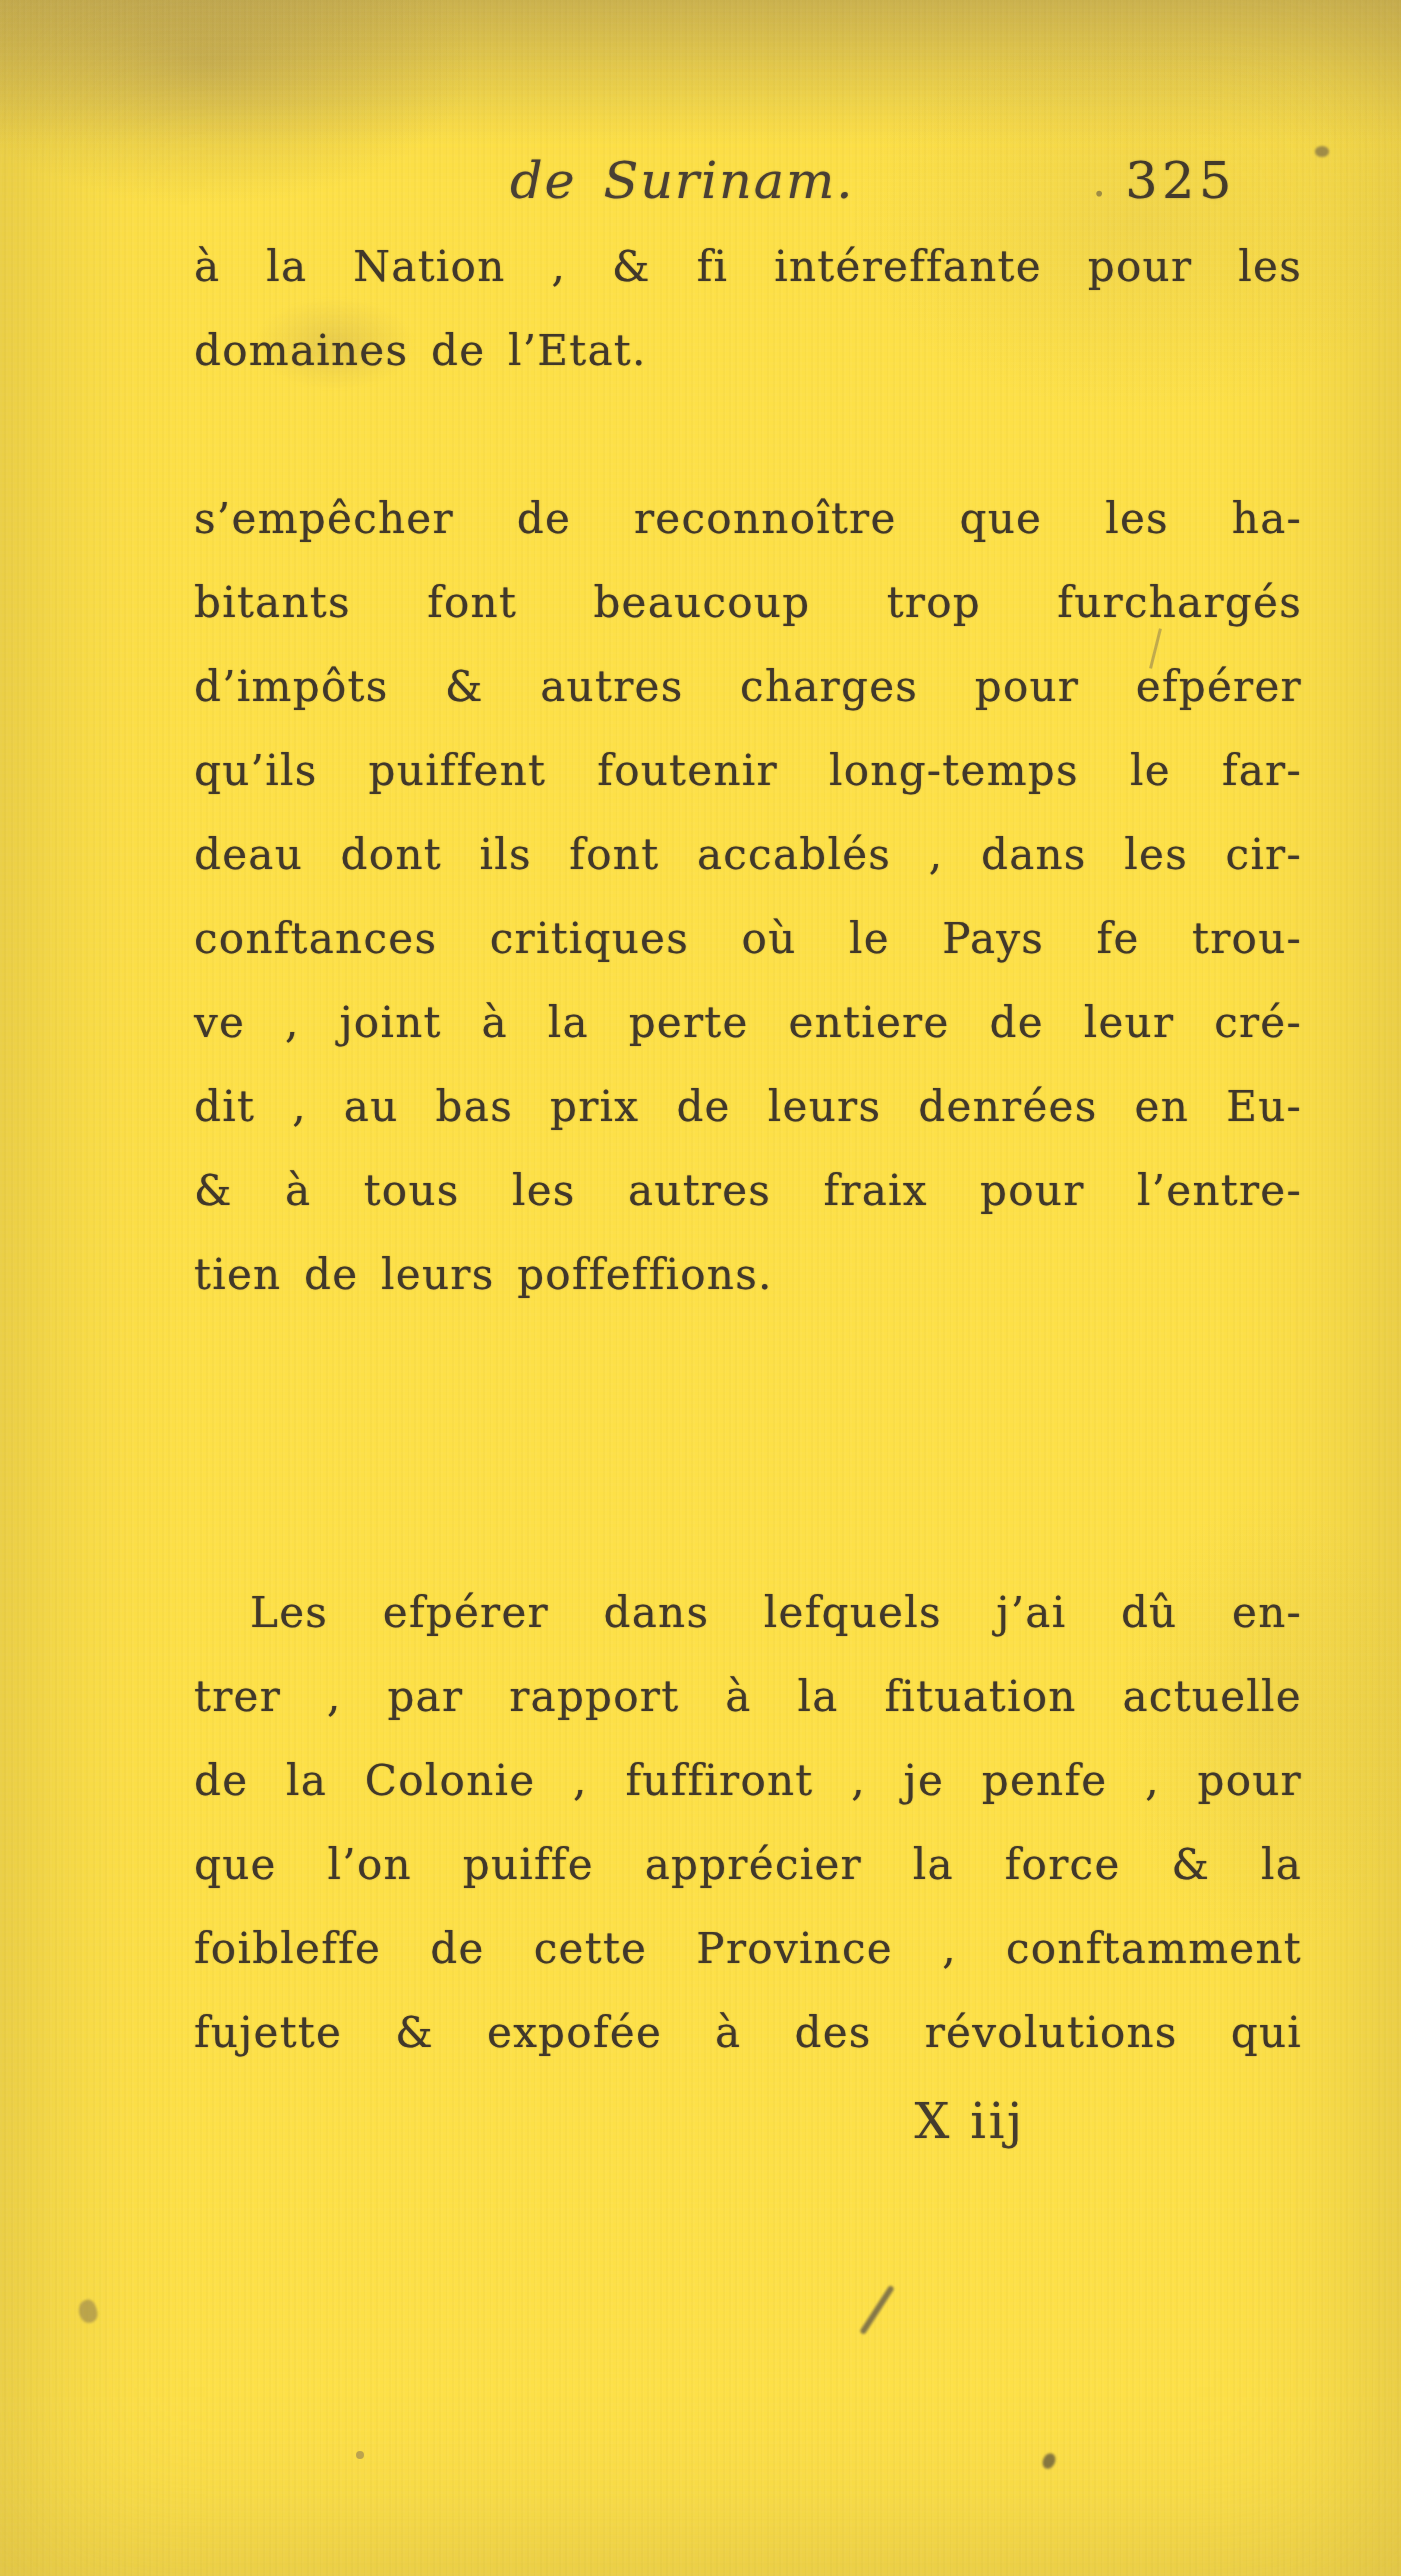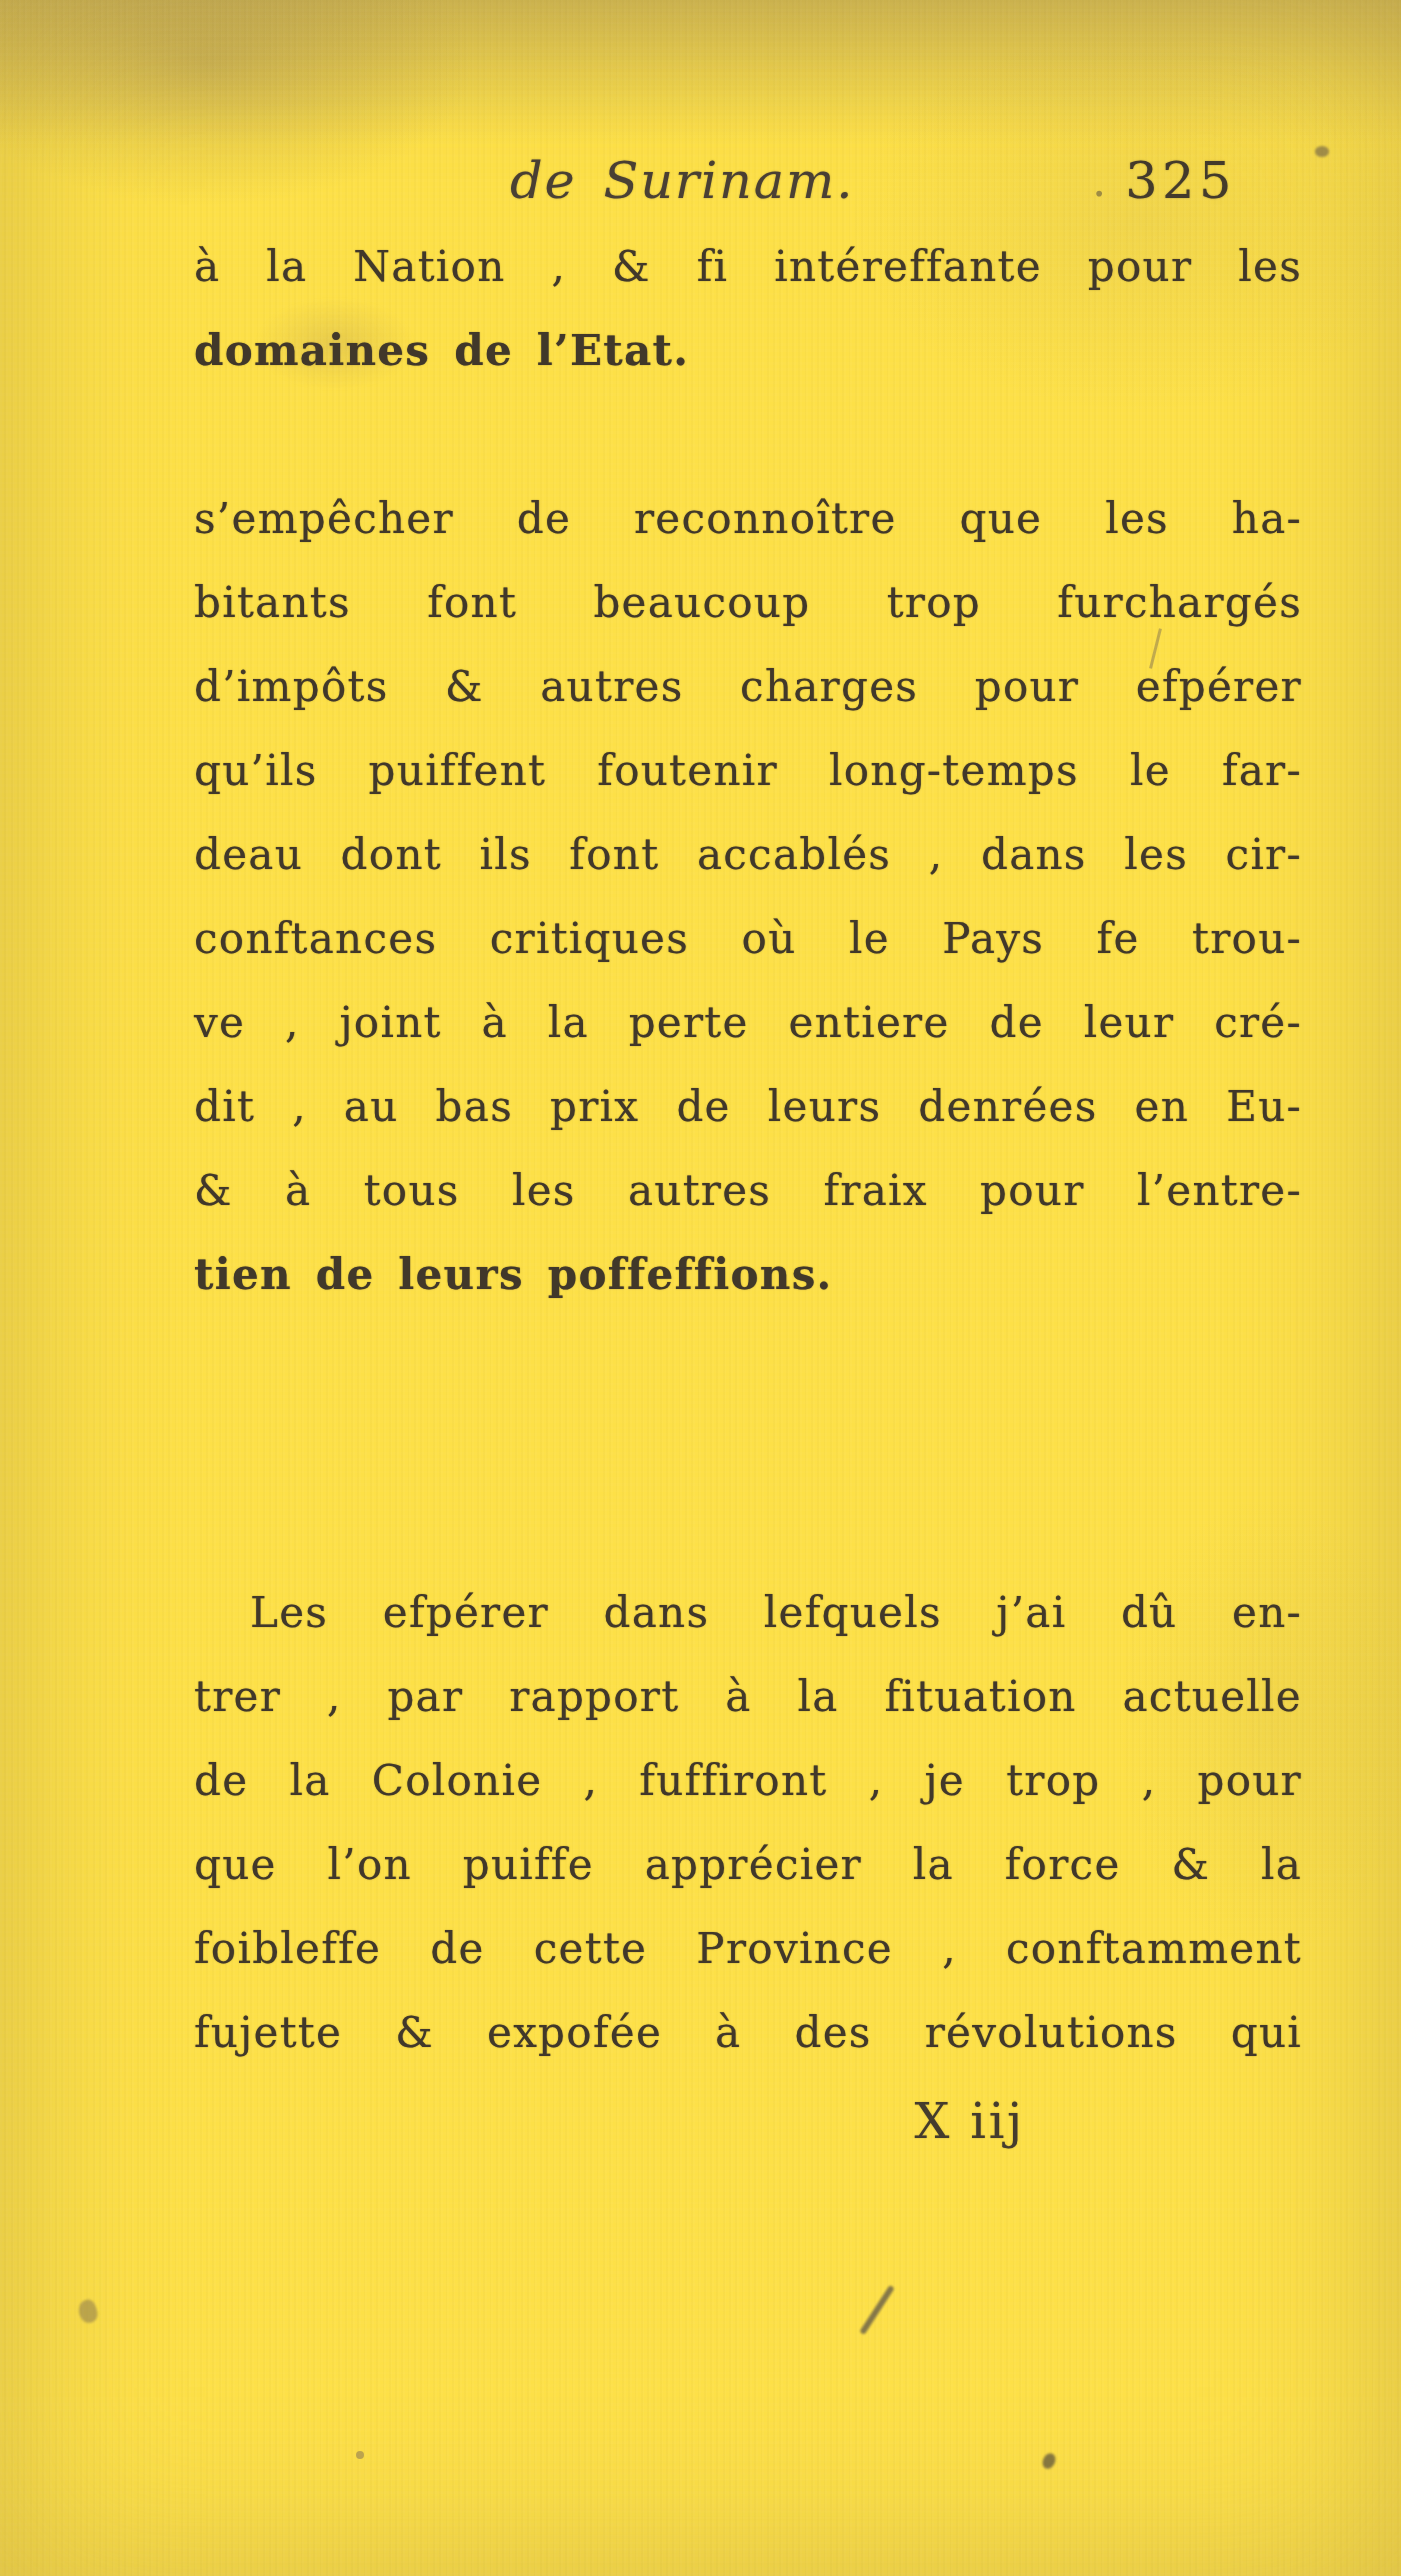--- a/index.html
+++ b/index.html
@@ -63,21 +63,21 @@
     color: #443b2c; text-shadow: 0 0 1.8px rgba(68,59,44,.45);
   }
   .para { position: absolute; left: 194px; width: 1108px; }
   .line {
     height: 84px; line-height: 84px; font-size: 42px;
     letter-spacing: 1.3px; word-spacing: 8px;
     text-align: justify; text-align-last: justify;
     white-space: normal;
     text-shadow: 0 0 1.3px rgba(65,56,42,.55), 0.4px 0.4px 0 rgba(65,56,42,.18);
   }
-  .line.short { text-align-last: left; font-weight: bold; }
+  .line.short { text-align-last: left; }
   .line.indent { text-indent: 56px; }
   .para-1 { top: 225px; }
   .para-2 { top: 477px; }
   .para-3 { top: 1571px; }
   .signature {
     position: absolute; left: 854px; top: 2080px; width: 171px; height: 84px;
     line-height: 84px; font-size: 49px; letter-spacing: 2.7px; text-align: right;
     color: #453c2d; text-shadow: 0 0 1.3px rgba(65,56,42,.5);
   }
 </style>
@@ -115,21 +115,21 @@
       <div class="line">conftances critiques où le Pays fe trou-</div>
       <div class="line">ve , joint à la perte entiere de leur cré-</div>
       <div class="line">dit , au bas prix de leurs denrées en Eu-</div>
       <div class="line">&amp; à tous les autres fraix pour l’entre-</div>
       <div class="line short">tien de leurs poffeffions.</div>
     </section>
 
     <section class="para para-3">
       <div class="line indent">Les efpérer dans lefquels j’ai dû en-</div>
       <div class="line">trer , par rapport à la fituation actuelle</div>
-      <div class="line">de la Colonie , fuffiront , je trop , pour</div>
+      <div class="line">de la Colonie , fuffiront , je penfe , pour</div>
       <div class="line">que l’on puiffe apprécier la force &amp; la</div>
       <div class="line">foibleffe de cette Province , conftamment</div>
       <div class="line">fujette &amp; expofée à des révolutions qui</div>
     </section>
 
   </main>
 
   <div class="signature">X iij</div>
 
   <div class="slash-mark"></div>

